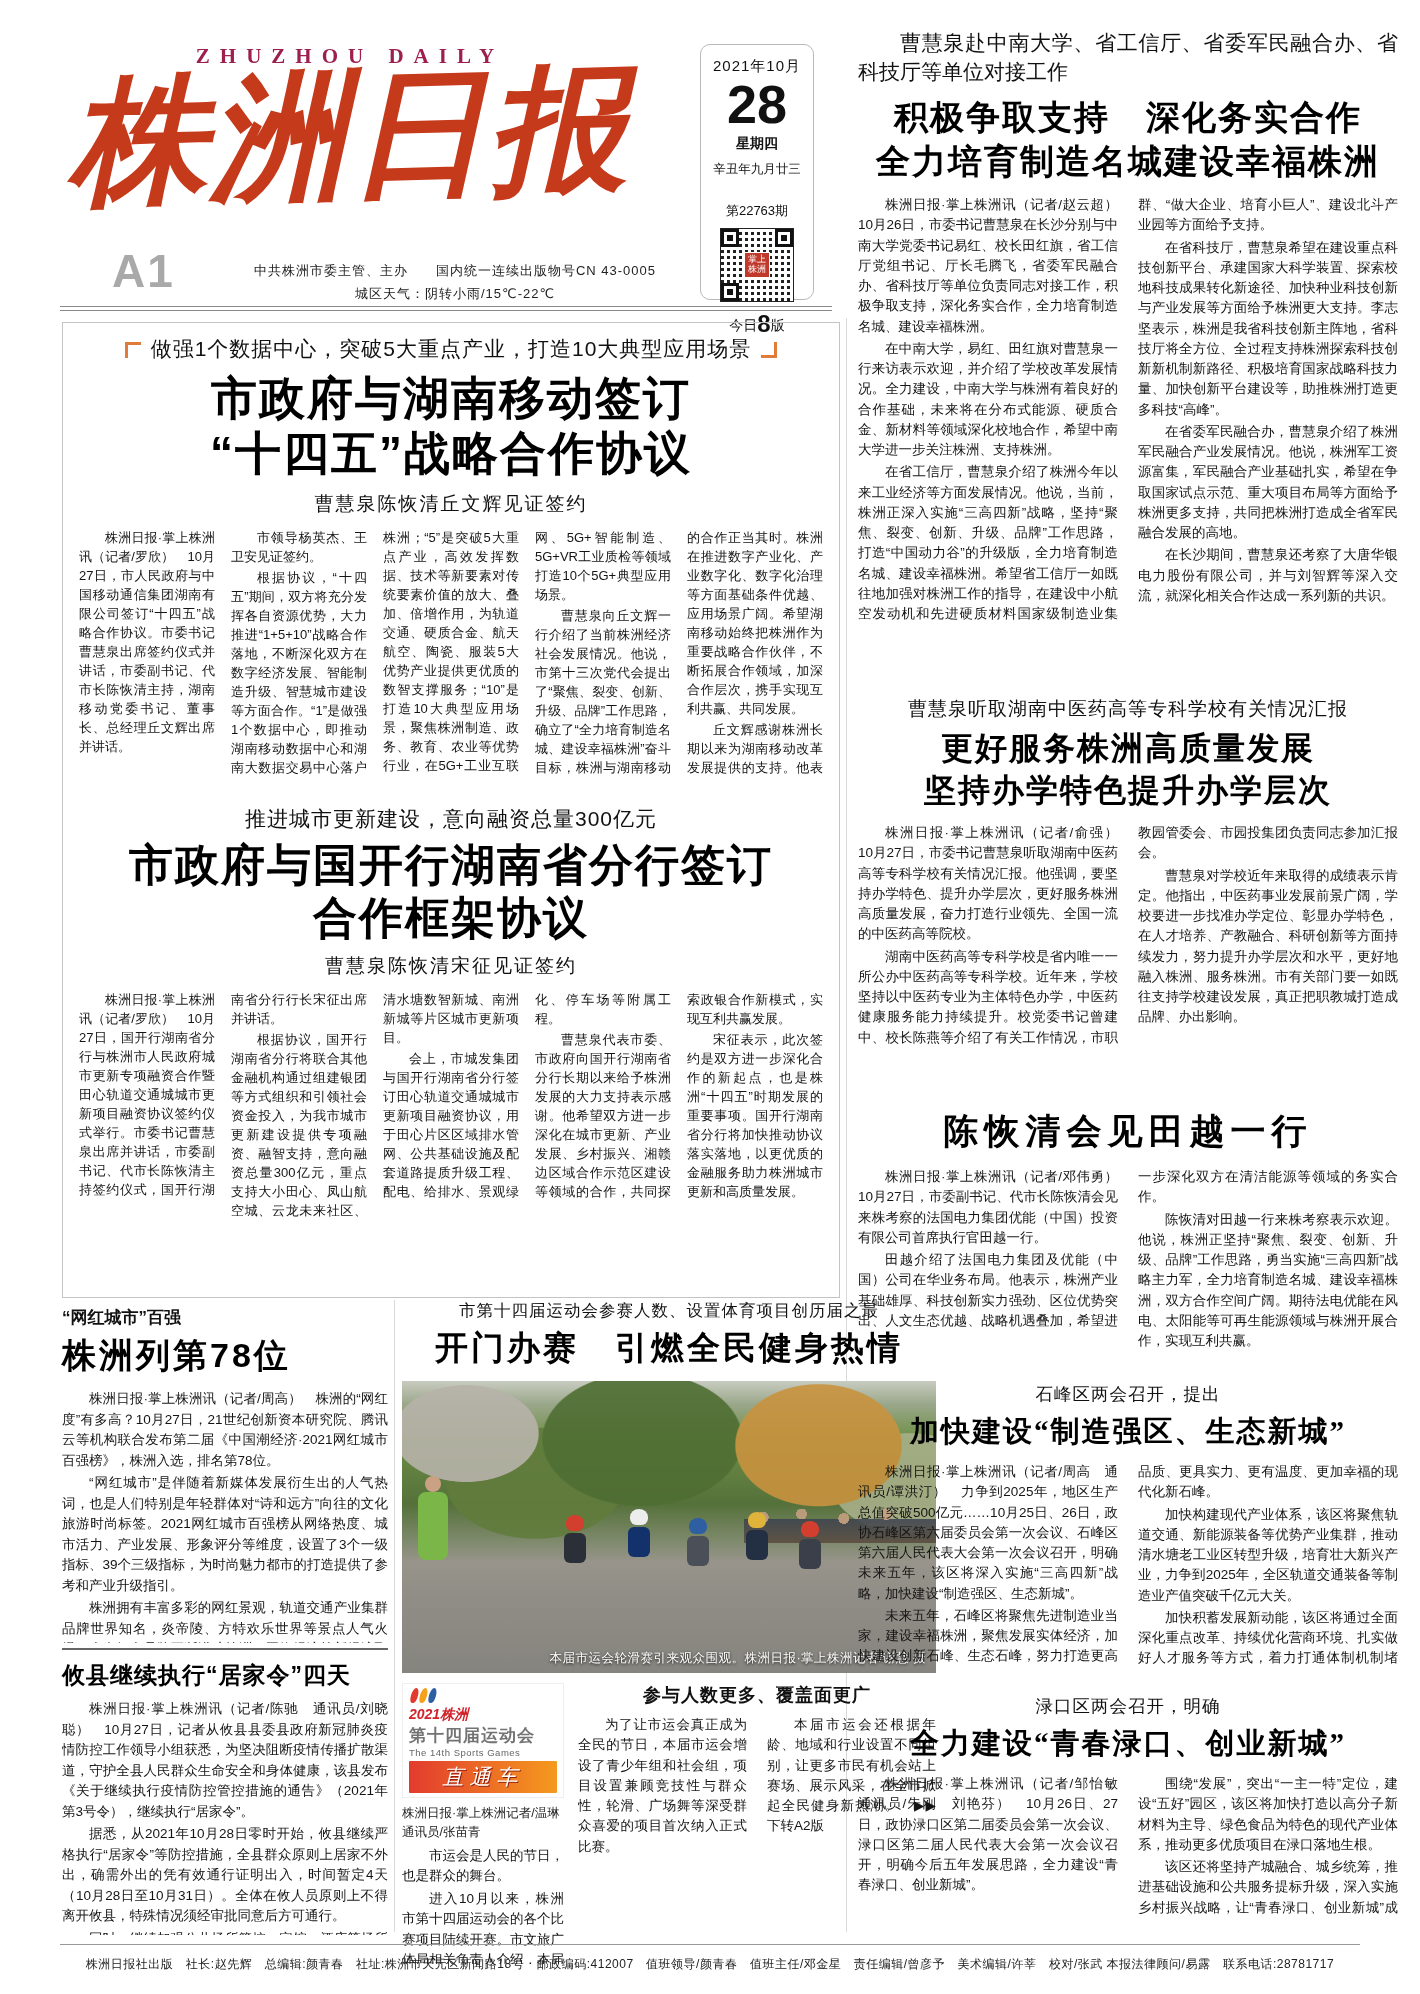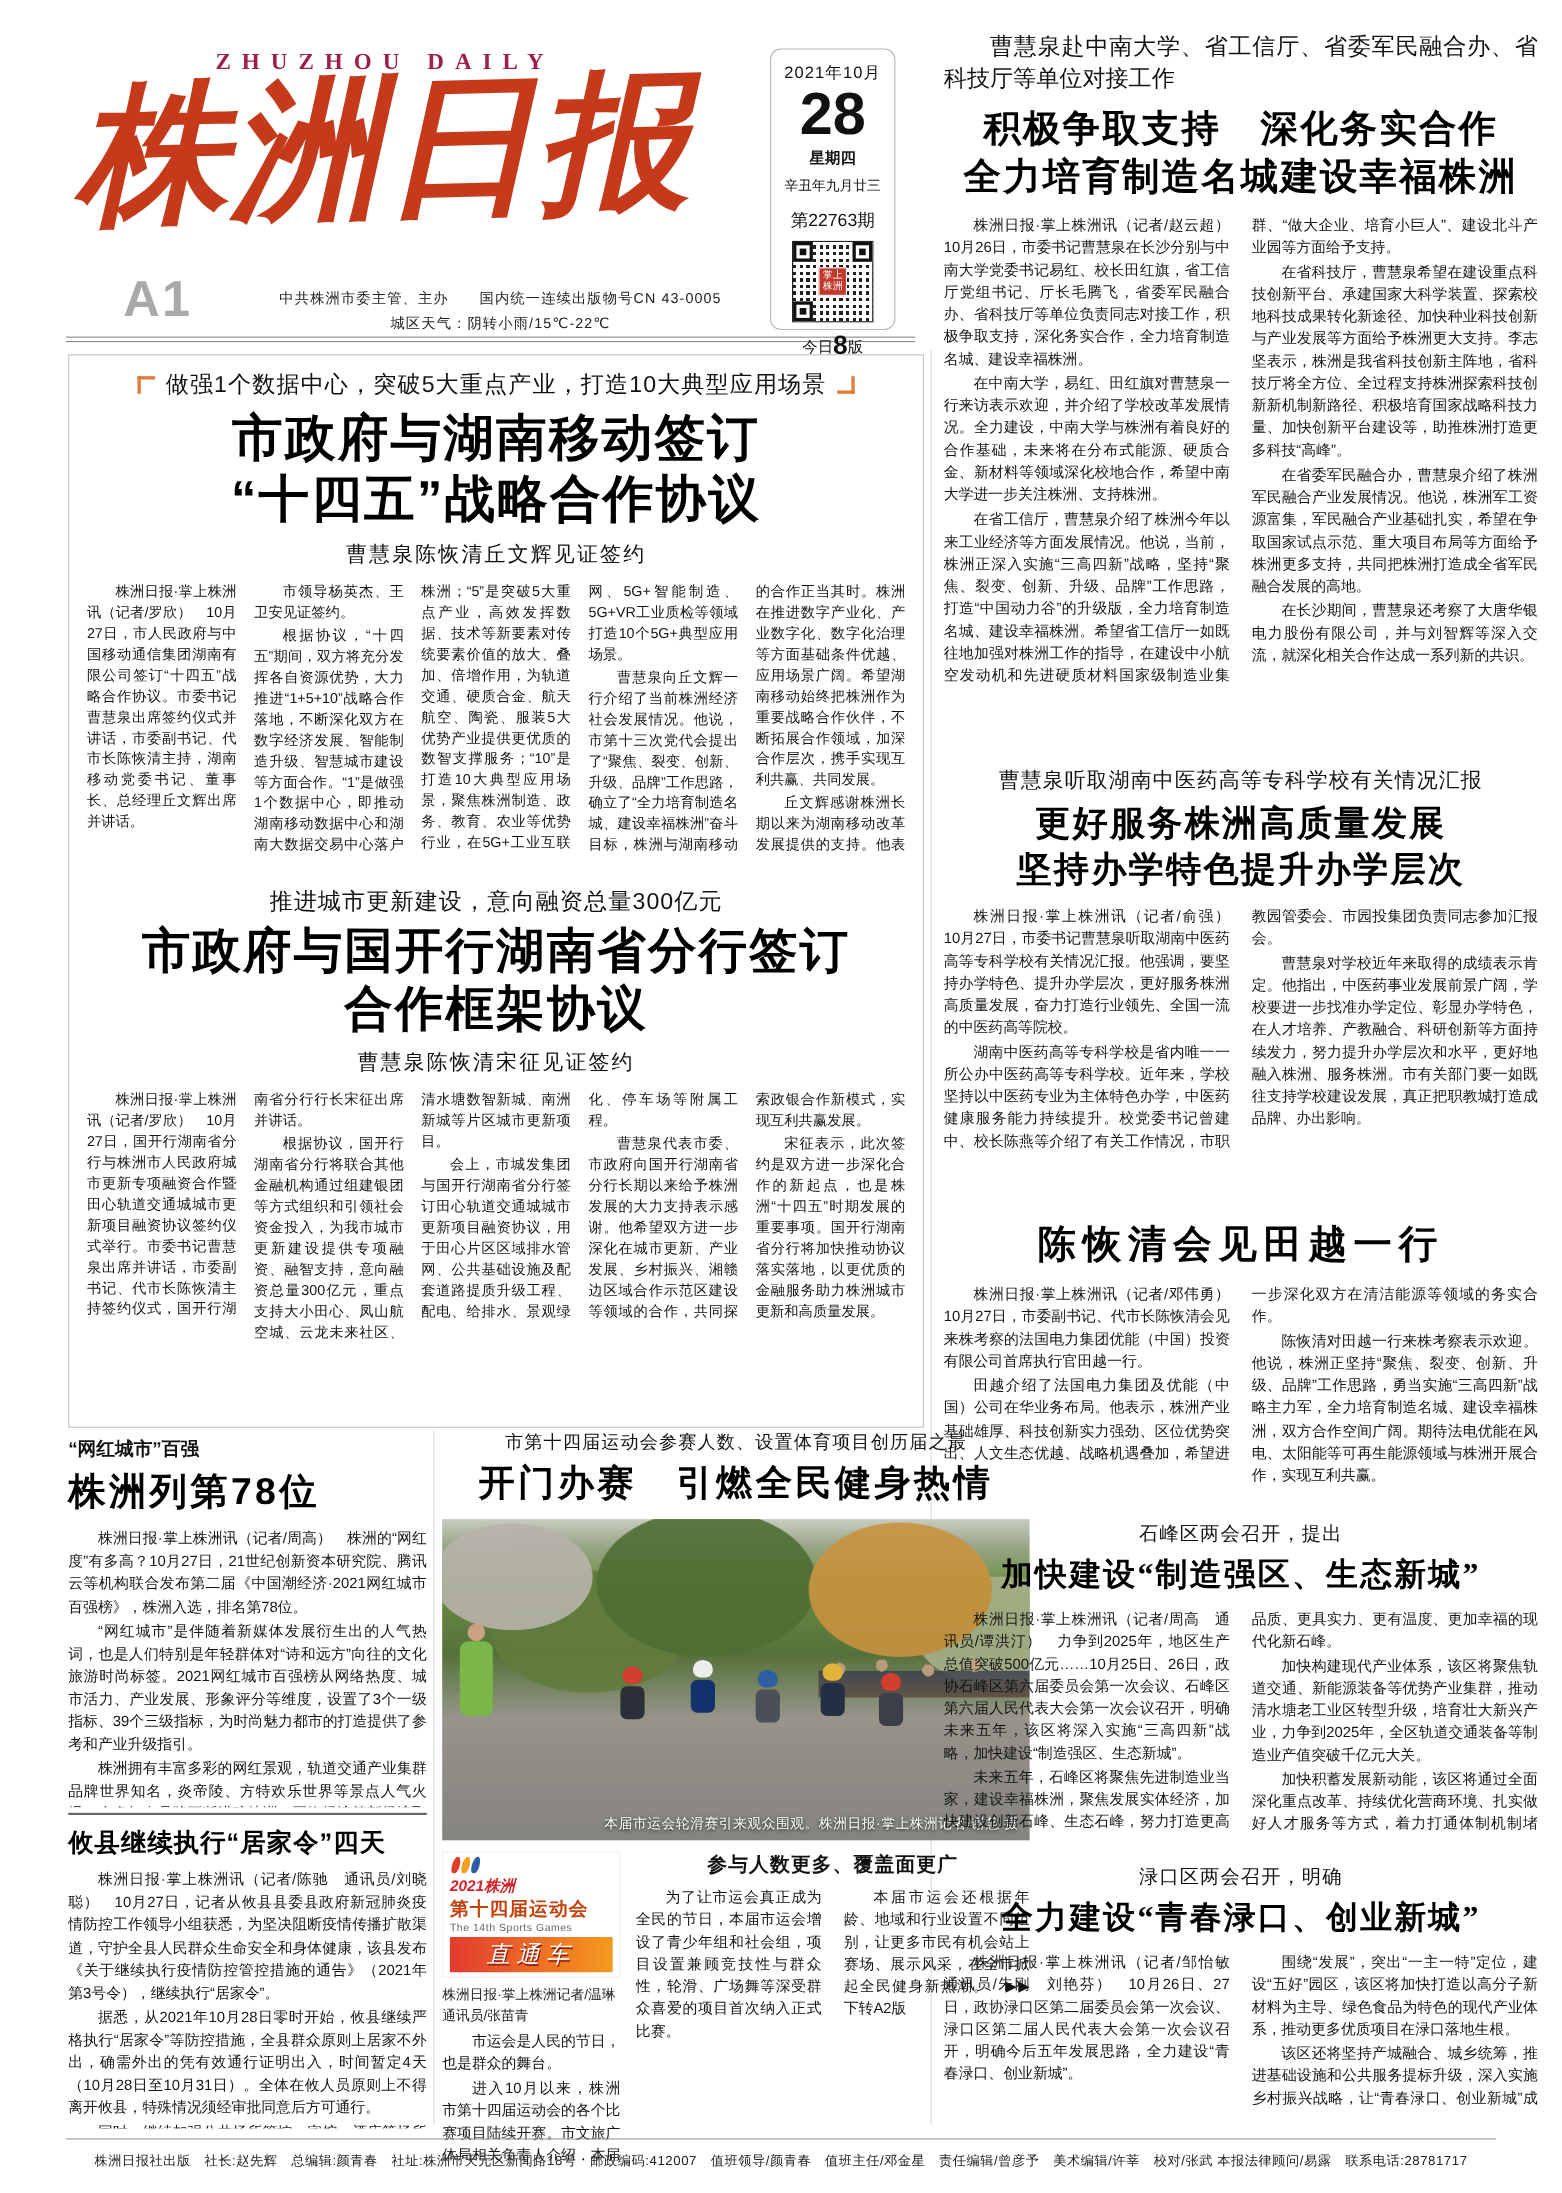--- a/index.html
+++ b/index.html
@@ -14,21 +14,21 @@
   .page-label{font-size:46px;color:#a9a9a9;font-weight:bold;letter-spacing:2px;}
   .organ-line{font-size:13px;color:#222;text-align:center;letter-spacing:1px;}
   .weather-line{font-size:13px;color:#222;text-align:center;letter-spacing:1px;}
   .dbl-rule{border-top:1px solid #8a8a8a;border-bottom:1px solid #8a8a8a;height:3px;}
   
   .date-box{border:1px solid #b8b8b8;border-radius:10px;text-align:center;padding-top:12px;box-sizing:border-box;}
   .db-ym{font-size:15px;letter-spacing:1px;}
   .db-day{font-size:54px;font-weight:bold;line-height:1.05;}
   .db-week{font-size:14px;font-weight:bold;margin-top:2px;}
   .db-lunar{font-size:12.5px;margin-top:8px;}
-  .db-issue{font-size:16px;margin-top:12px;}
+  .db-issue{font-size:13px;margin-top:24px;}
   .qr{position:relative;width:72px;height:72px;margin:9px auto 0;
       background:repeating-linear-gradient(0deg,#111 0 3px,#fff 3px 6px),
                  repeating-linear-gradient(90deg,#111 0 3px,#fff 3px 6px);
       background-blend-mode:screen;outline:1px solid #222;}
   .qr .finder{position:absolute;width:18px;height:18px;border:3px solid #111;background:#fff;box-sizing:border-box;}
   .qr .finder::after{content:"";position:absolute;left:3px;top:3px;width:6px;height:6px;background:#111;}
   .qr .f1{left:0;top:0}.qr .f2{right:0;top:0}.qr .f3{left:0;bottom:0}
   .qr-label{position:absolute;left:50%;top:50%;transform:translate(-50%,-50%);
             background:#c0392b;color:#fff;font-size:9px;line-height:1.1;width:24px;height:24px;
             display:flex;align-items:center;justify-content:center;text-align:center;border:1px solid #fff;}
@@ -78,21 +78,21 @@
   .photo-caption{position:absolute;right:10px;bottom:6px;color:#fff;font-size:12.5px;
      text-shadow:0 1px 3px rgba(0,0,0,.9);letter-spacing:.5px;}
   
   .sports-logo{border:1px solid #eee;padding:4px 6px;box-sizing:border-box;}
   .logo-flame{position:relative;height:16px;margin-bottom:2px;}
   .logo-flame i{position:absolute;top:0;width:7px;height:15px;border-radius:60% 60% 50% 50%;transform:skewX(-14deg);}
   .logo-flame i:nth-child(1){left:2px;background:#e23b2e;}
   .logo-flame i:nth-child(2){left:11px;background:#f5a11e;}
   .logo-flame i:nth-child(3){left:20px;background:#2e5fa3;}
   .logo-year{font-size:14px;font-style:italic;color:#d2232a;font-weight:bold;}
-  .logo-event{font-size:17px;font-weight:900;color:#c2410c;letter-spacing:1px;}
+  .logo-event{font-size:17px;font-weight:900;color:#737373;letter-spacing:1px;}
   .logo-en{font-size:9.5px;color:#666;letter-spacing:.5px;}
   .logo-bar{margin-top:3px;background:linear-gradient(90deg,#e23b2e,#f59a1e);color:#fff;
      font-weight:400;font-style:italic;font-size:21px;text-align:center;letter-spacing:6px;
      border-radius:1px;padding:2px 0;text-shadow:1px 1px 0 #8c1d12;}
   .credit{font-size:12.5px;color:#222;line-height:1.5;margin-top:6px;}
   .subhead{font-size:18px;font-weight:900;text-align:center;letter-spacing:1px;}
   
   .footer-line{font-size:12px;color:#222;text-align:center;letter-spacing:.5px;}
 </style>
 </head>

